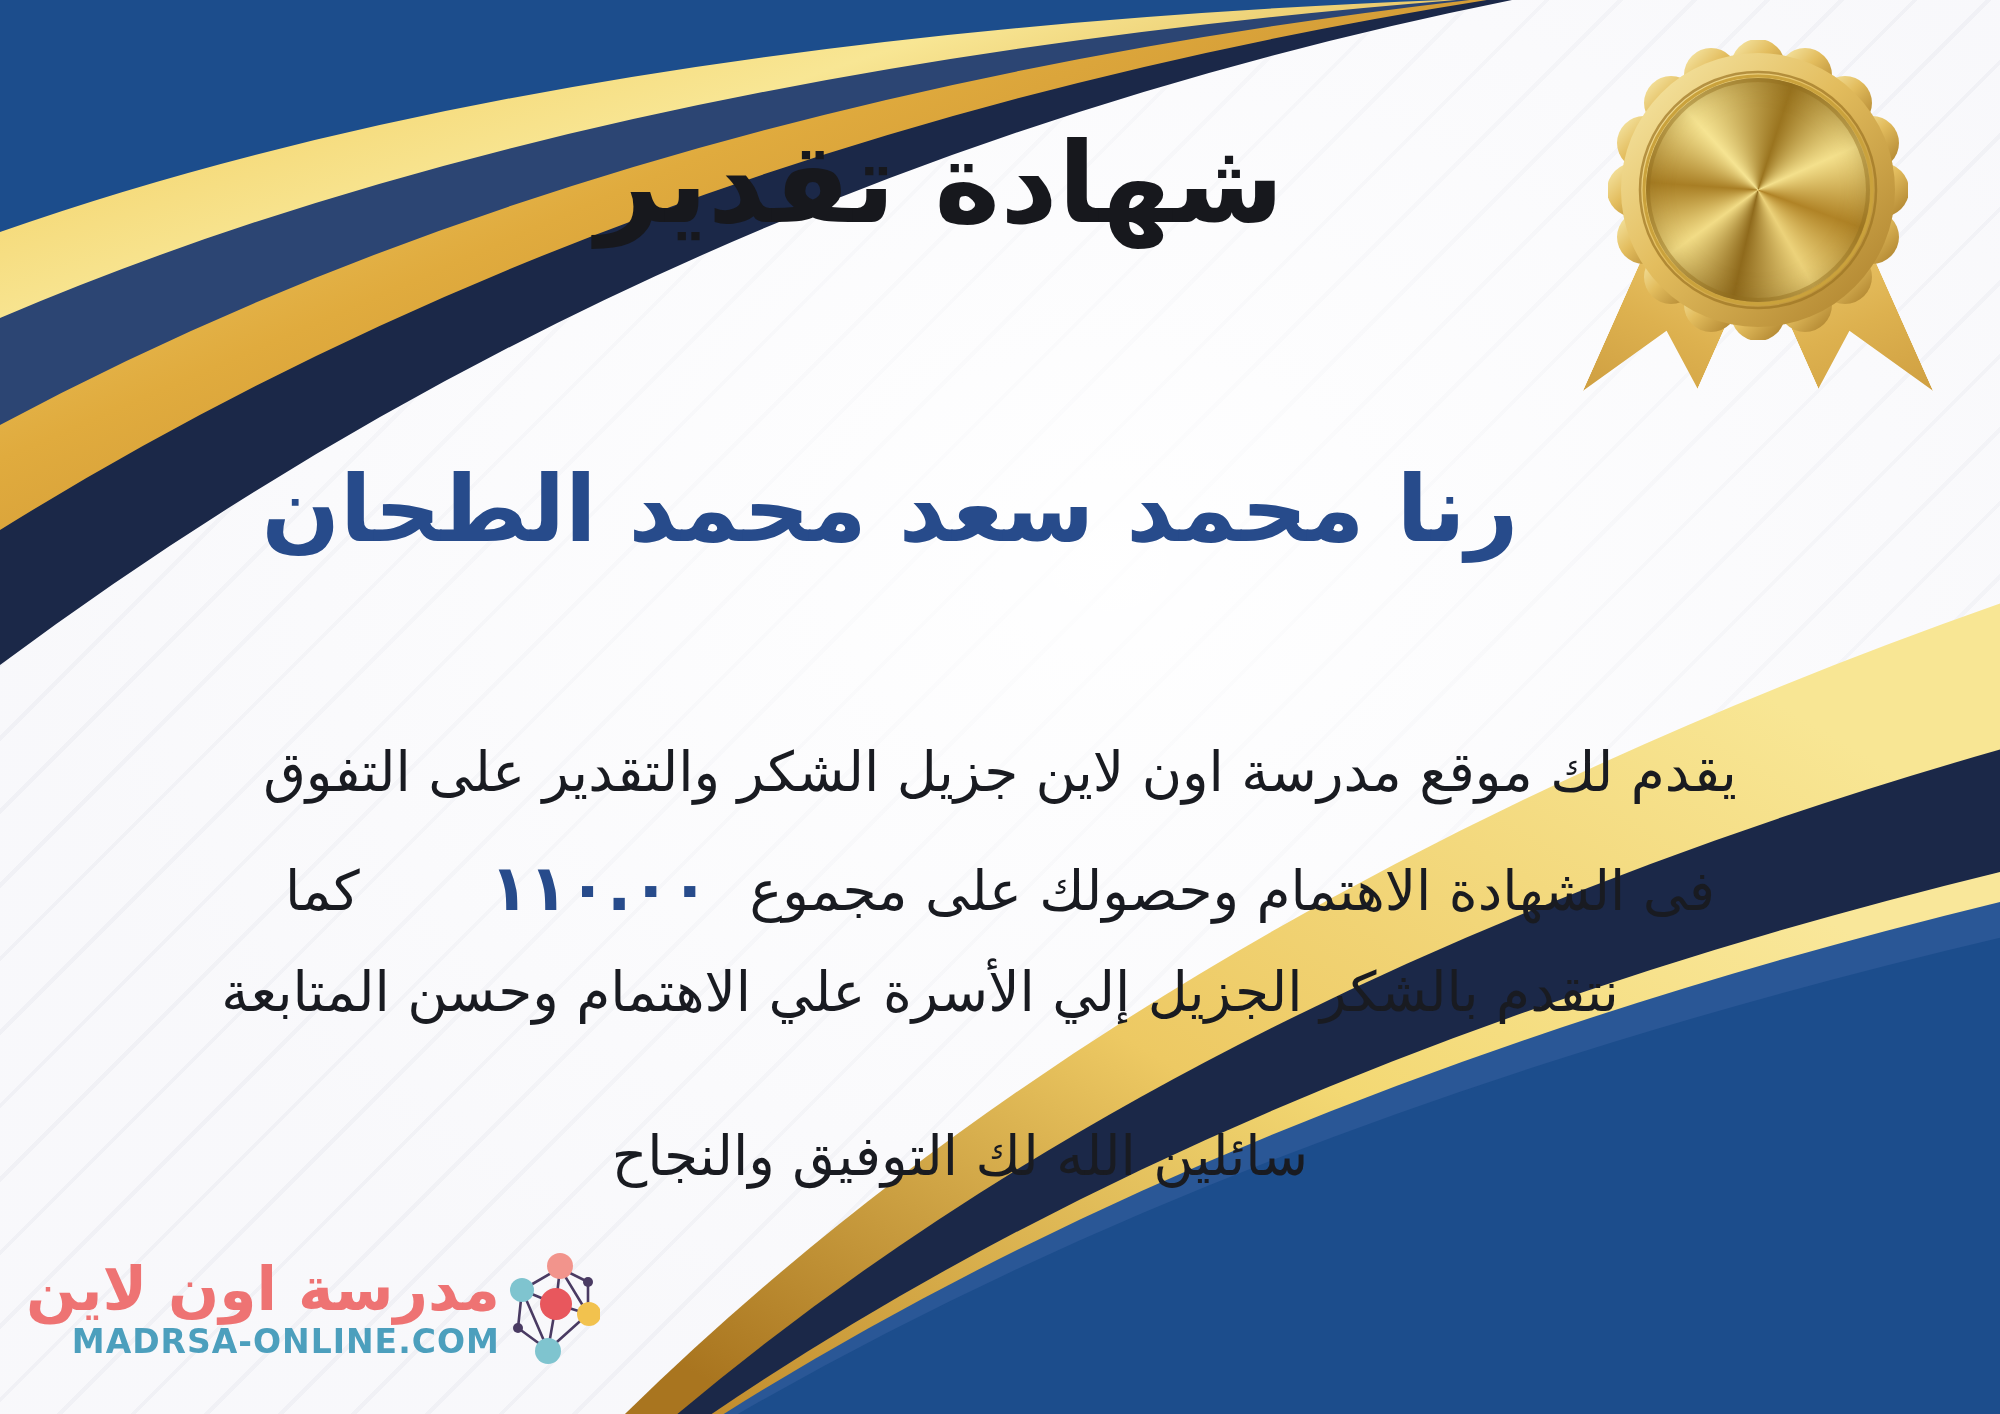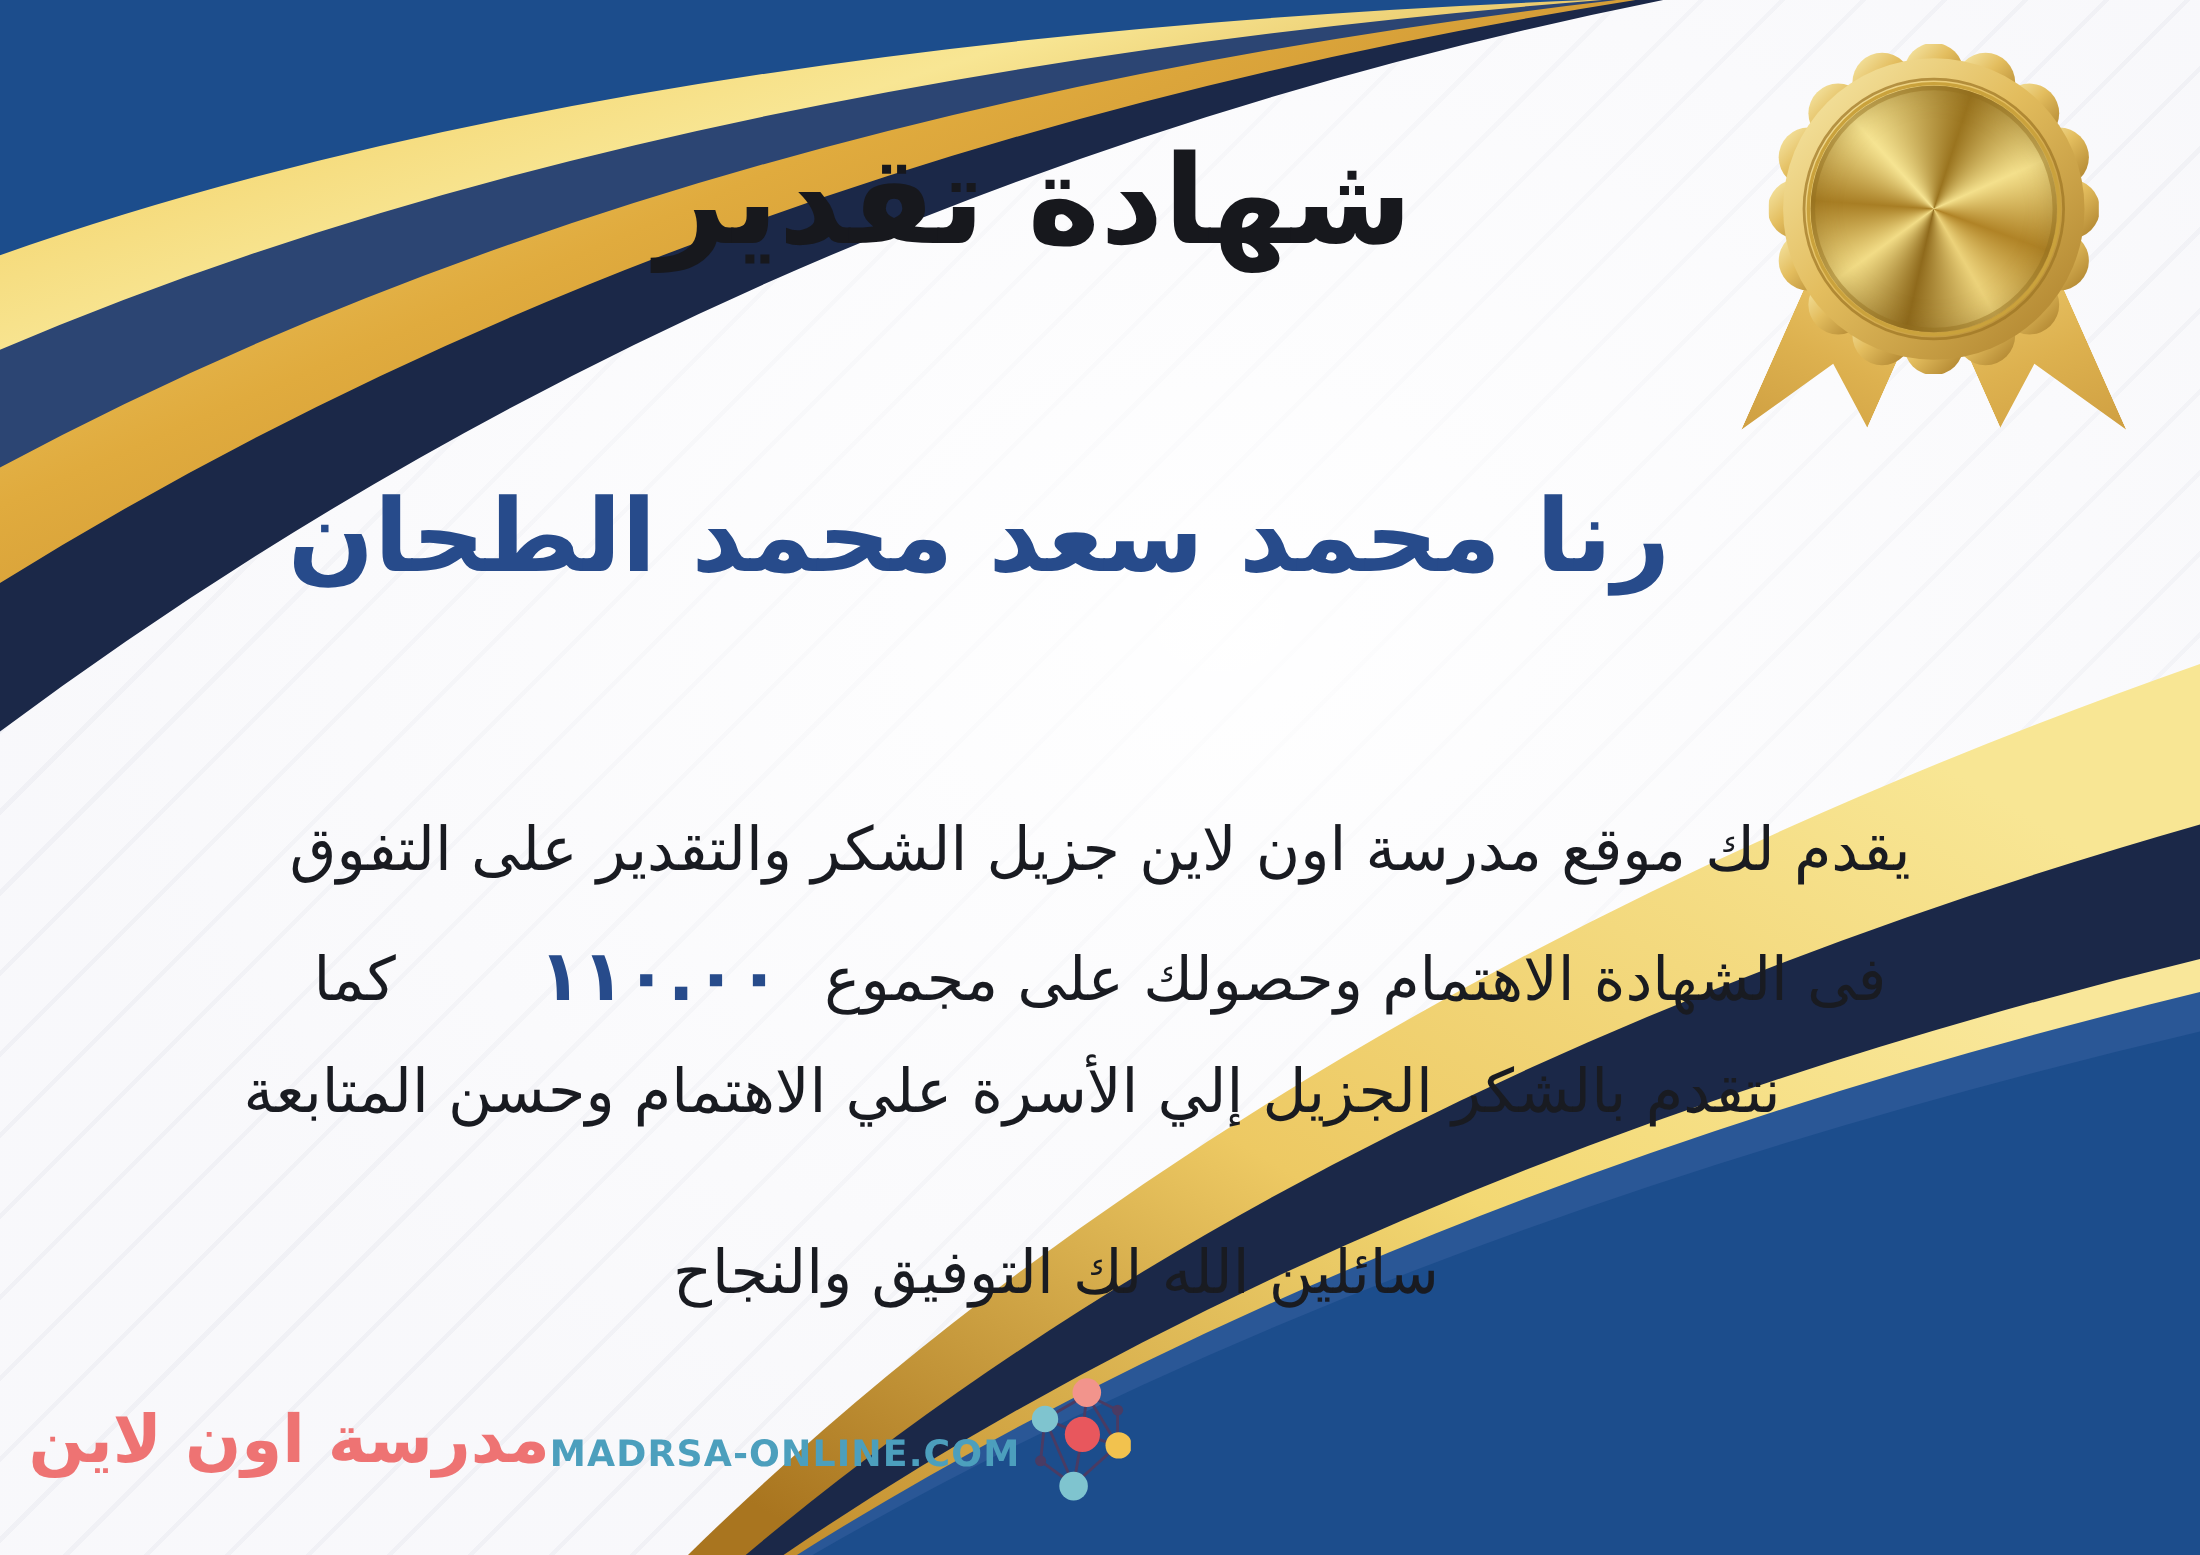--- a/index.html
+++ b/index.html
@@ -15,39 +15,39 @@
     padding-left:16px;
   }
   .corners{position:absolute;inset:0;width:100%;height:100%;}
   
   .title{
     position:absolute;top:118px;left:0;width:1880px;margin:0;
     text-align:center;direction:rtl;
     font-size:112px;font-weight:600;color:#17181d;letter-spacing:0;
   }
   .student{
-    position:absolute;top:434px;left:0;width:1780px;margin:0;
+    position:absolute;top:456px;left:0;width:1780px;margin:0;
     text-align:center;direction:rtl;
     font-size:92px;font-weight:bold;color:#274b8b;
   }
   .bodyline{
     position:absolute;margin:0;text-align:center;direction:rtl;
     font-size:55px;font-weight:500;color:#191b21;line-height:1.25;
   }
   .l1{top:738px;left:20px;width:1960px;}
   .l2{top:848px;left:0;width:2000px;display:flex;direction:rtl;justify-content:center;align-items:baseline;}
   .score{
     font-size:64px;font-weight:bold;color:#274b8b;
     margin-right:40px;margin-left:130px;
   }
   .l3{top:958px;left:0;width:1840px;}
   .closing{top:1122px;left:0;width:1920px;}
   
   .logo{position:absolute;left:26px;top:1248px;display:flex;align-items:center;gap:8px;}
-  .logo-text{display:flex;flex-direction:row;align-items:flex-end;}
+  .logo-text{display:flex;flex-direction:column;align-items:flex-end;}
   .logo-ar{font-size:60px;font-weight:bold;color:#ee7373;direction:rtl;line-height:1.1;}
   .logo-en{font-size:33px;font-weight:bold;color:#4c9fbd;letter-spacing:1px;line-height:1.2;}
   
   .medal{position:absolute;left:1598px;top:40px;width:320px;height:392px;}
   .rosette{position:absolute;left:10px;top:0;width:300px;height:300px;z-index:2;}
   .disc{
     position:absolute;left:48px;top:38px;width:224px;height:224px;border-radius:50%;z-index:3;
     background:conic-gradient(from 18deg,
       #9a741f 0deg,#f4e08c 48deg,#b08326 92deg,#ecd27a 132deg,
       #8f6a1c 175deg,#f2dc86 216deg,#a87e24 256deg,#f6e492 300deg,#9a741f 360deg);

